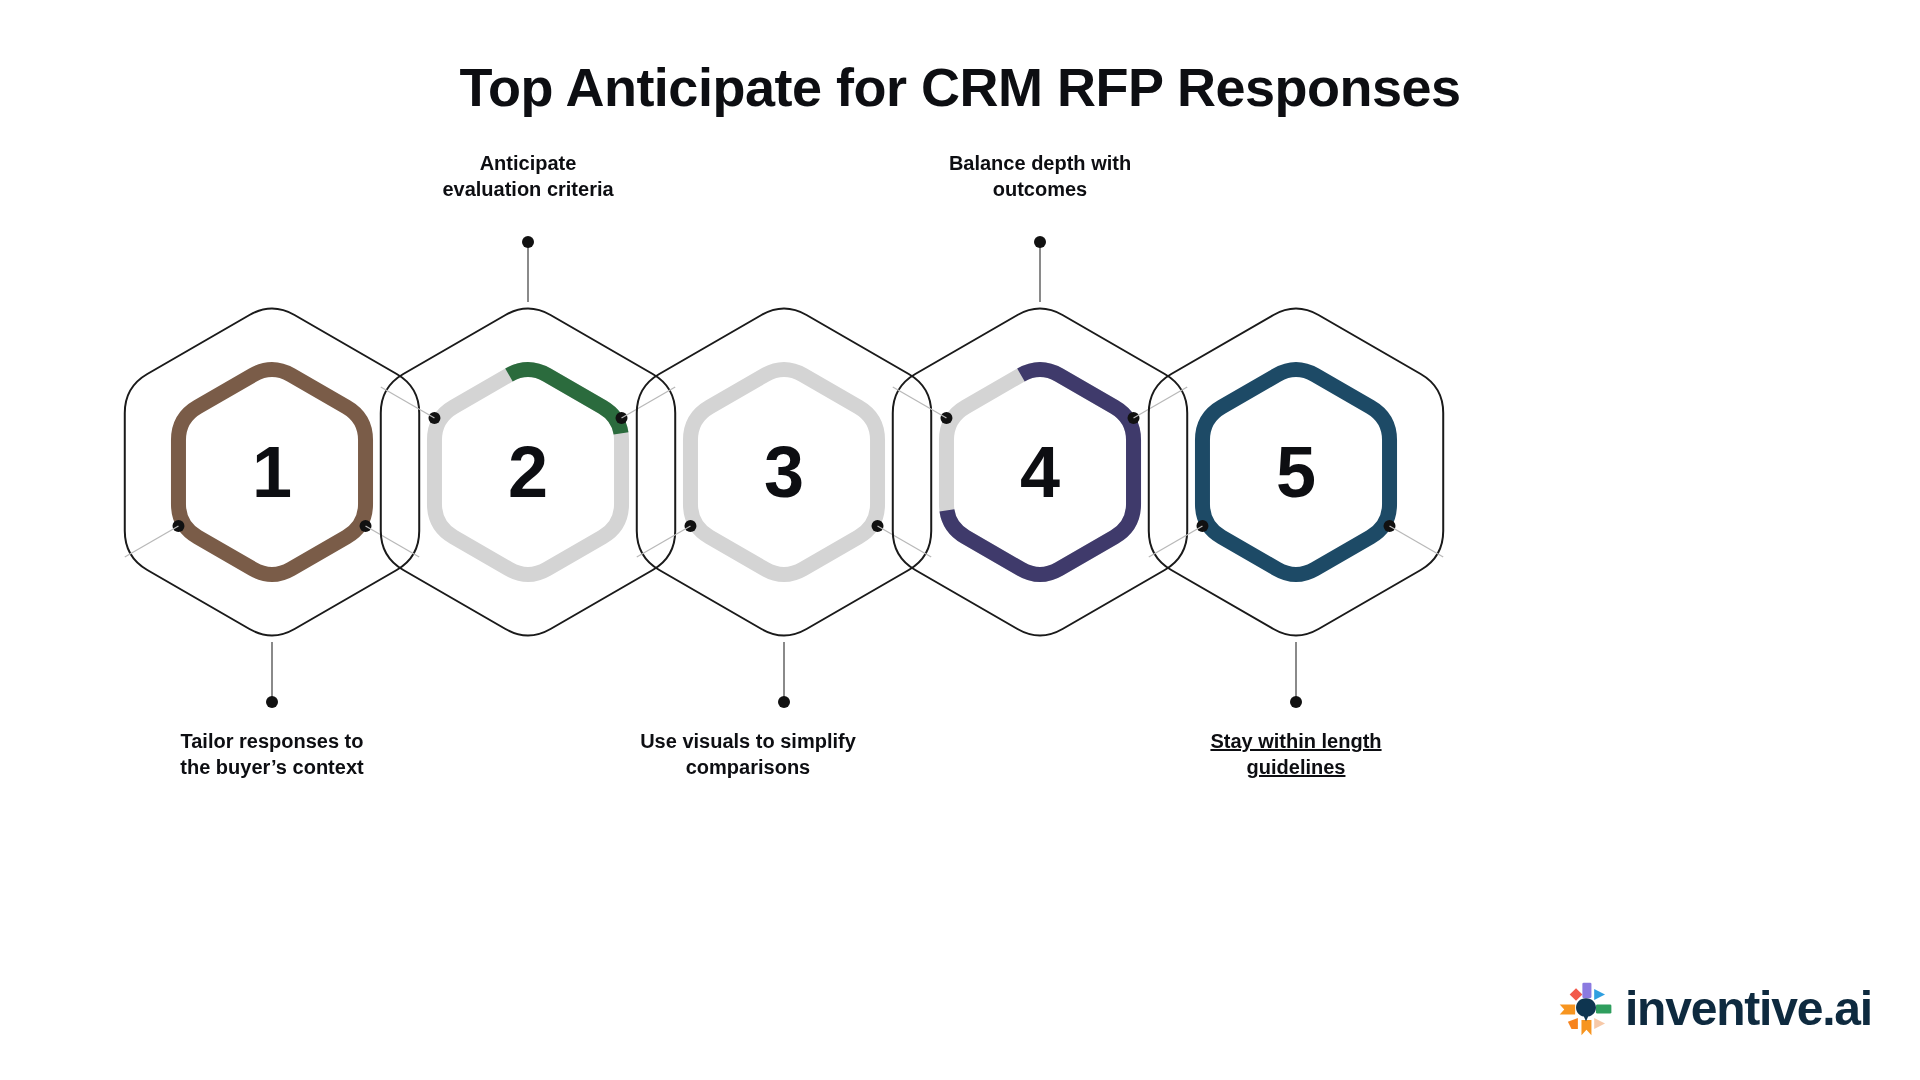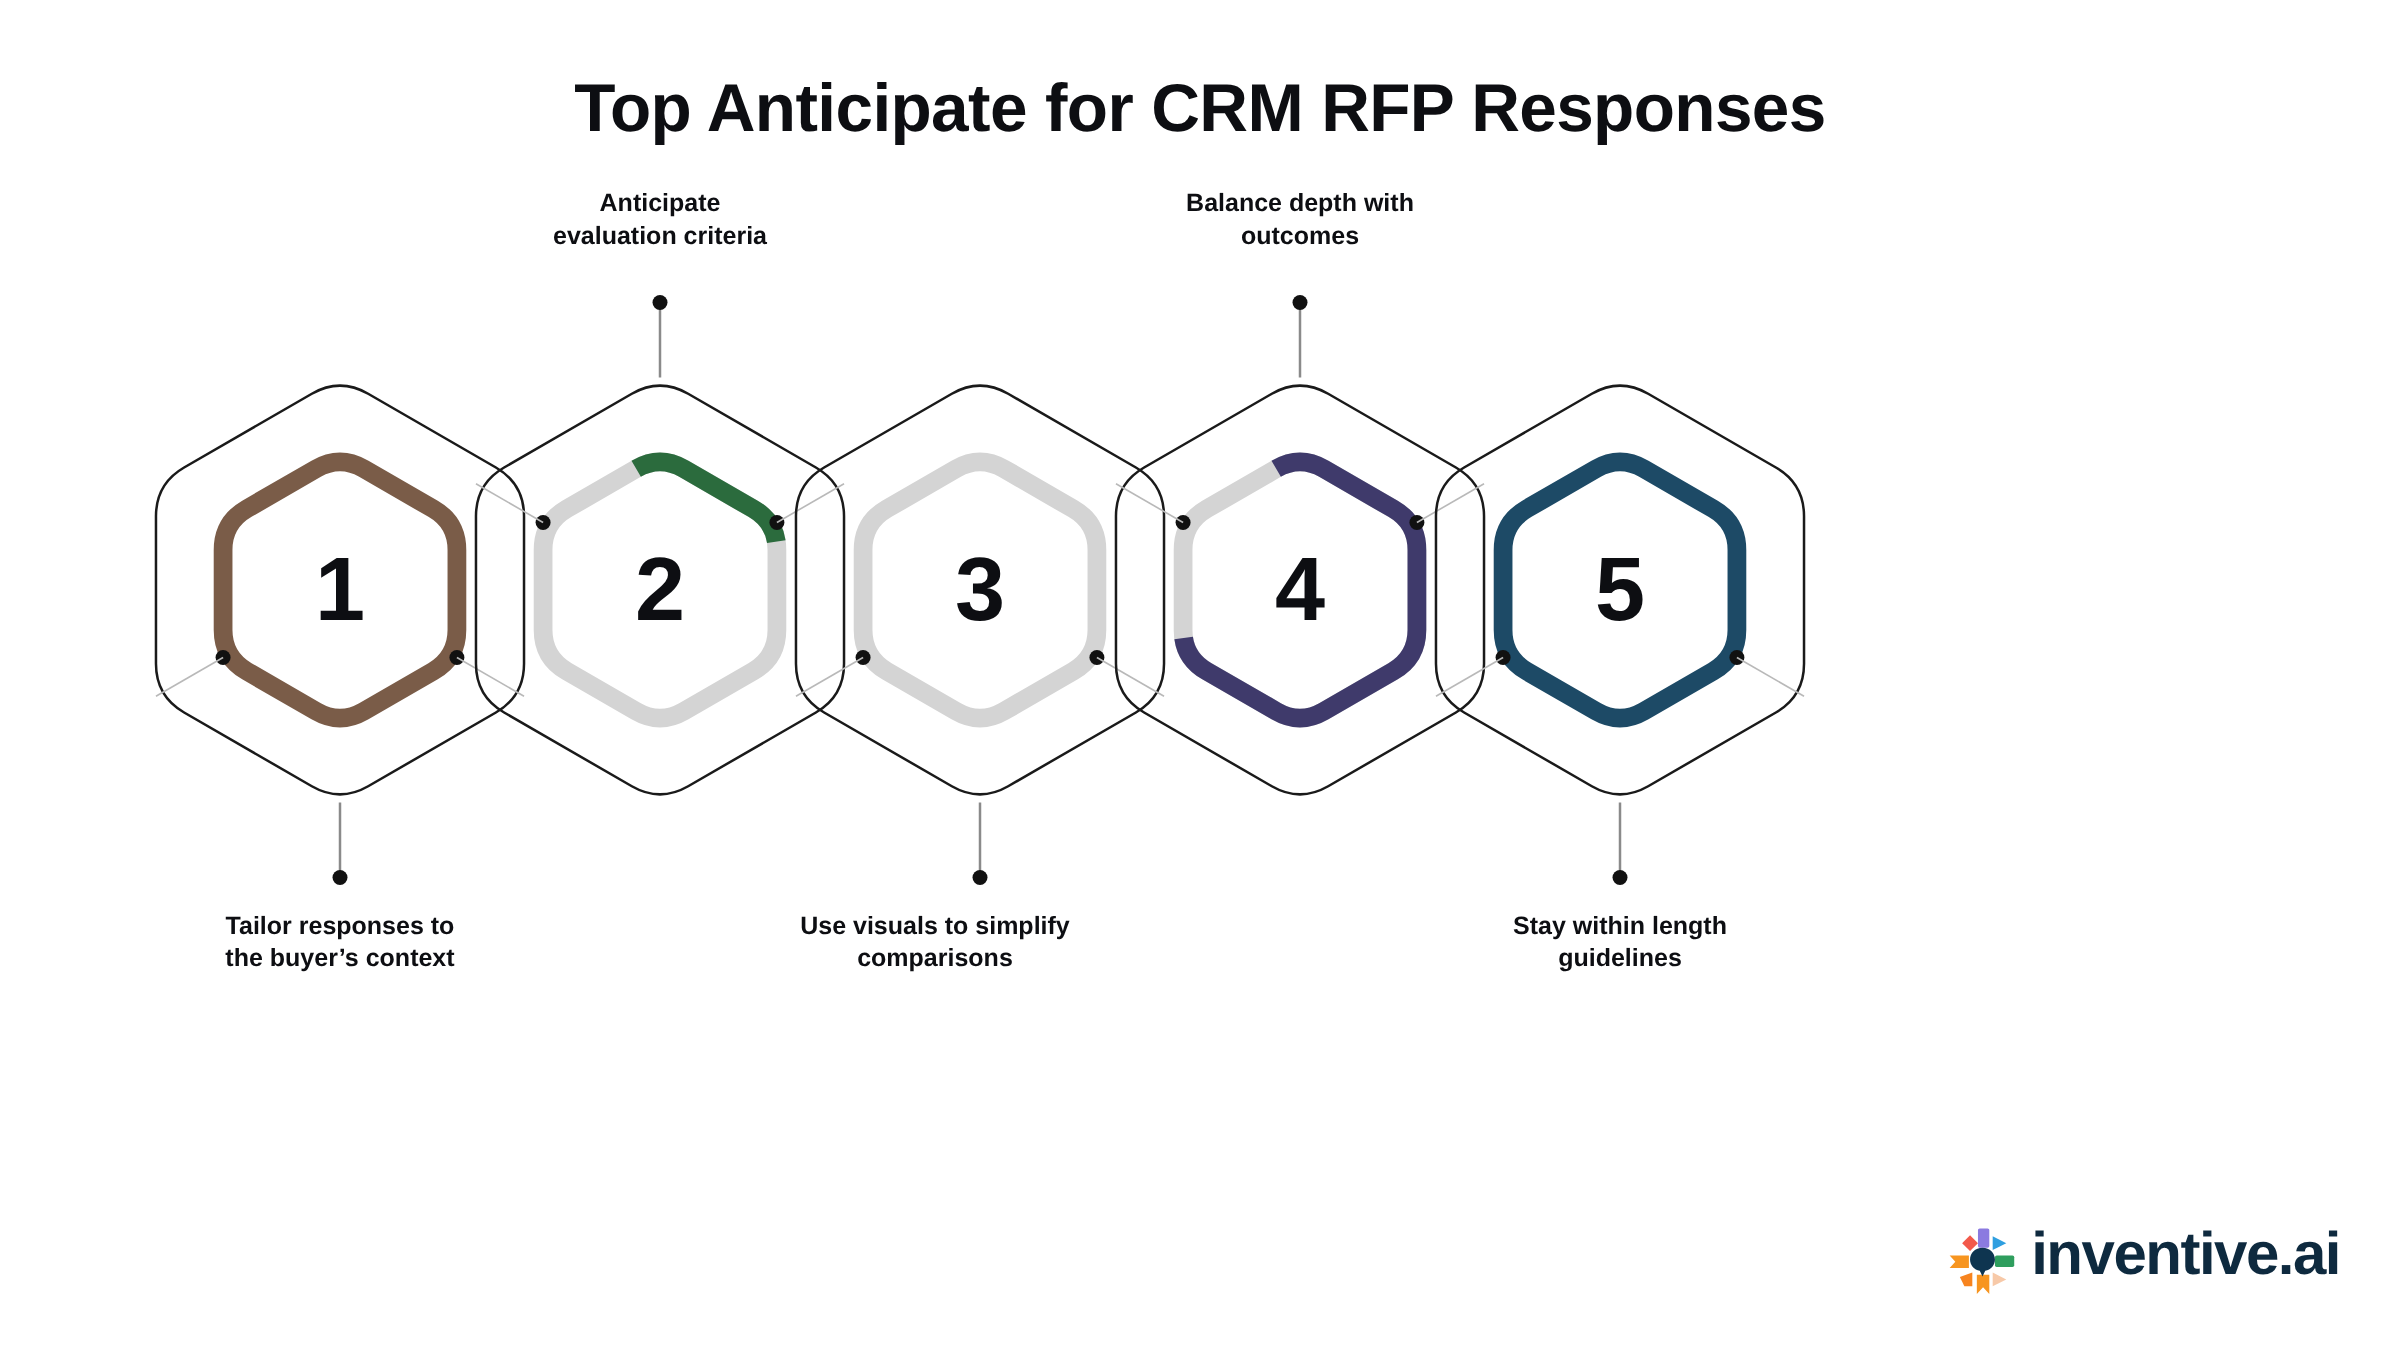--- a/index.html
+++ b/index.html
@@ -73,20 +73,21 @@
   }
   .caption.above { }
   .caption.below { }
 
   
   .logo {
     position: absolute;
     right: 48px;
     bottom: 42px;
     display: flex;
+    align-items: center;
     gap: 10px;
   }
   .logo-text {
     font-size: 48px;
     font-weight: 700;
     letter-spacing: -1.2px;
     color: #0e2a3f;
     line-height: 1;
   }
 </style>
@@ -164,21 +165,21 @@
     </div>
   <div id="captions">
       <div class="caption below" style="left: 272px; top: 728px;">Tailor responses to
 the buyer’s context</div>
       <div class="caption above" style="left: 528px; top: 150px;">Anticipate
 evaluation criteria</div>
       <div class="caption below" style="left: 748px; top: 728px;">Use visuals to simplify
 comparisons</div>
       <div class="caption above" style="left: 1040px; top: 150px;">Balance depth with
 outcomes</div>
-      <div class="caption below" style="left: 1296px; top: 728px;">Stay within length
+      <div class="caption below" style="left: 1296px; top: 728px; text-decoration: underline;">Stay within length
 guidelines</div>
     </div>
 
   <div class="logo">
     <svg width="58" height="58" viewBox="0 0 64 64">
 
       <polygon points="14,16 21,9 28,16 21,23" fill="#f2594b"></polygon>
 
       <rect x="28" y="3" width="10" height="17" rx="1.5" fill="#8b7ae0"></rect>
 

